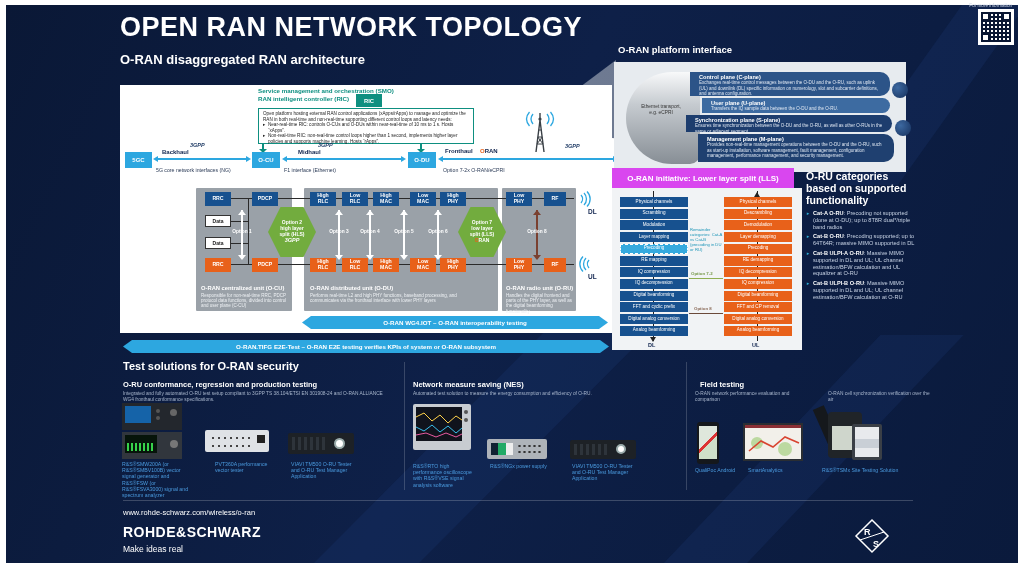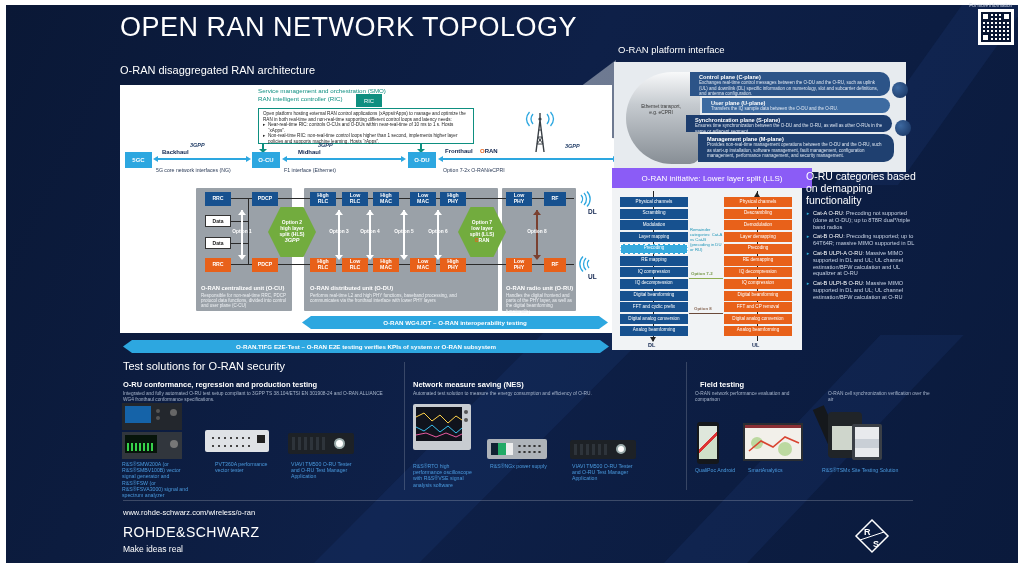--- a/index.html
+++ b/index.html
@@ -1,19 +1,19 @@
 <!DOCTYPE html>
 <html><head>
 <meta charset="utf-8">
 <style>
   *{margin:0;padding:0;box-sizing:border-box}
   html,body{width:1024px;height:576px;background:#fff;font-family:"Liberation Sans",sans-serif;overflow:hidden}
   .ab{position:absolute}
   .fx{display:flex;align-items:center;justify-content:center;text-align:center}
-  .b{font-weight:normal}
+  .b{font-weight:bold}
   .w{color:#fff}
   .pre{white-space:pre-line}
   .poster{left:6px;top:5px;width:1012px;height:558px;background:linear-gradient(115deg,#0a1836 0%,#0e2048 48%,#0a1a3c 100%);overflow:hidden}
   .streak{background:rgba(40,75,150,.16)}
   .panel{background:#fff}
   .node{background:#2da7e0;color:#fff;font-weight:bold;font-size:6px}
   .nbx{background:#17518f;color:#fff}
   .obx{background:#e8611a;color:#fff}
   .sb{width:26px;height:14px;font-size:5.2px;line-height:5.6px;font-weight:bold}
   .hl{height:1px;background:#2a2a2a}
@@ -59,21 +59,21 @@
 
 <div class="ab w b" style="left:120px;top:12px;font-size:27px;letter-spacing:.5px">OPEN RAN NETWORK TOPOLOGY</div>
 <div class="ab" style="left:890px;top:3px;width:122px;text-align:right;font-size:4.6px;color:#cfd8e8">For more information</div>
 <div class="ab" style="left:978px;top:9px;width:36px;height:36px;background:#fff">
   <div class="ab" style="left:3px;top:3px;width:30px;height:30px;background:repeating-linear-gradient(0deg,#0a1733 0 2px,transparent 2px 4px),repeating-linear-gradient(90deg,#0a1733 0 2px,transparent 2px 4px)"></div>
   <div class="ab" style="left:3px;top:3px;width:9px;height:9px;border:2px solid #0a1733;background:#fff"></div>
   <div class="ab" style="left:24px;top:3px;width:9px;height:9px;border:2px solid #0a1733;background:#fff"></div>
   <div class="ab" style="left:3px;top:24px;width:9px;height:9px;border:2px solid #0a1733;background:#fff"></div>
 </div>
 
-<div class="ab w b" style="left:120px;top:64px;font-size:11px">O-RAN disaggregated RAN architecture</div>
+<div class="ab w b" style="left:120px;top:52px;font-size:13px">O-RAN disaggregated RAN architecture</div>
 
 <div class="ab" style="left:552px;top:60px;width:64px;height:114px;background:rgba(205,212,220,.5);clip-path:polygon(0 42%,100% 0,100% 100%,0 58%)"></div>
 
 <div class="ab panel" style="left:120px;top:85px;width:492px;height:248px"></div>
 <div class="ab" style="left:612px;top:138px;width:92px;height:40px;background:#fff;clip-path:polygon(0 0,100% 20%,100% 80%,0 100%)"></div>
 
 <div class="ab teal b" style="left:258px;top:87px;font-size:6.2px">Service management and orchestration (SMO)</div>
 <div class="ab teal b" style="left:258px;top:95px;font-size:6.2px">RAN intelligent controller (RIC)</div>
 <div class="ab fx w b" style="left:356px;top:94px;width:26px;height:13px;background:#0e8f80;font-size:5.8px">RIC</div>
 <div class="ab smobox" style="left:258px;top:108px;width:216px;height:36px">
@@ -258,21 +258,21 @@
 </div>
 <div class="ab plane" style="left:686px;top:115px;width:206px;height:17px;background:#1d3d6e">
   <div class="pname">Synchronization plane (S-plane)</div>
   <div class="pdesc">Ensures time synchronization between the O-DU and the O-RU, as well as other O-RUs in the same or adjacent segment.</div>
 </div>
 <div class="ab plane" style="left:698px;top:134px;width:196px;height:28px;background:#1f4070">
   <div class="pname">Management plane (M-plane)</div>
   <div class="pdesc">Provides non-real-time management operations between the O-DU and the O-RU, such as start-up installation, software management, fault management, configuration management, performance management, and security management.</div>
 </div>
 
-<div class="ab fx w b" style="left:612px;top:168px;width:200px;height:20px;background:#8b5cf6;font-size:8px">O-RAN initiative: Lower layer split (LLS)</div>
+<div class="ab fx w b" style="left:612px;top:168px;width:182px;height:20px;background:#d946ef;font-size:8px">O-RAN initiative: Lower layer split (LLS)</div>
 <div class="ab" style="left:612px;top:188px;width:190px;height:162px;background:#f1f3f5"></div>
 <div class="ab" style="left:653px;top:191px;width:1px;height:150px;background:#222"></div>
 <div class="ab" style="left:757px;top:191px;width:1px;height:150px;background:#222"></div>
 <div class="ab" style="left:650px;top:337px;border:3.5px solid transparent;border-top:5px solid #222;width:0;height:0"></div>
 <div class="ab" style="left:754px;top:189px;border:3.5px solid transparent;border-bottom:5px solid #222;width:0;height:0"></div>
 <div class="ab lab" style="left:648px;top:342px;font-size:5.5px">DL</div>
 <div class="ab lab" style="left:752px;top:342px;font-size:5.5px">UL</div>
 
 <div class="ab fx lbox nbx" style="left:620px;top:197px">Physical channels</div>
 <div class="ab fx lbox nbx" style="left:620px;top:208.7px">Scrambling</div>
@@ -299,21 +299,21 @@
 <div class="ab fx lbox obx" style="left:724px;top:302.3px">FFT and CP removal</div>
 <div class="ab fx lbox obx" style="left:724px;top:314px">Digital analog conversion</div>
 <div class="ab fx lbox obx" style="left:724px;top:325.7px">Analog beamforming</div>
 
 <div class="ab" style="left:690px;top:228px;width:33px;font-size:4.2px;line-height:4.9px;color:#1e96b8">Remainder categories: Cat-A vs Cat-B (precoding in DU or RU)</div>
 <div class="ab" style="left:689px;top:278px;width:34px;height:1px;background:#8fae52"></div>
 <div class="ab" style="left:691px;top:271px;font-size:4.4px;color:#77994a;font-weight:bold;white-space:nowrap">Option 7-2</div>
 <div class="ab" style="left:689px;top:313px;width:34px;height:1px;background:#6b4a3a"></div>
 <div class="ab" style="left:694px;top:306px;font-size:4.4px;color:#8a6a58;font-weight:bold;white-space:nowrap">Option 8</div>
 
-<div class="ab w b" style="left:806px;top:170px;width:112px;font-size:10.5px;line-height:12px">O-RU categories based on demapping functionality</div>
+<div class="ab w b" style="left:806px;top:170px;width:112px;font-size:10.5px;line-height:12px">O-RU categories based on supported functionality</div>
 <div class="ab" style="left:806px;top:210px;width:114px">
   <div class="cat-item"><span class="b">Cat-A O-RU</span><span>: Precoding not supported (done at O-DU); up to 8T8R dual*/triple band radios</span></div>
   <div class="cat-item"><span class="b">Cat-B O-RU</span><span>: Precoding supported; up to 64T64R; massive MIMO supported in DL</span></div>
   <div class="cat-item"><span class="b">Cat-B ULPI-A O-RU</span><span>: Massive MIMO supported in DL and UL; UL channel estimation/BFW calculation and UL equalizer at O-RU</span></div>
   <div class="cat-item"><span class="b">Cat-B ULPI-B O-RU</span><span>: Massive MIMO supported in DL and UL; UL channel estimation/BFW calculation at O-RU</span></div>
 </div>
 
 <div class="ab w b" style="left:123px;top:360px;font-size:11px">Test solutions for O-RAN security</div>
 <div class="ab" style="left:404px;top:362px;width:1px;height:128px;background:rgba(255,255,255,.18)"></div>
 <div class="ab" style="left:686px;top:362px;width:1px;height:128px;background:rgba(255,255,255,.18)"></div>

